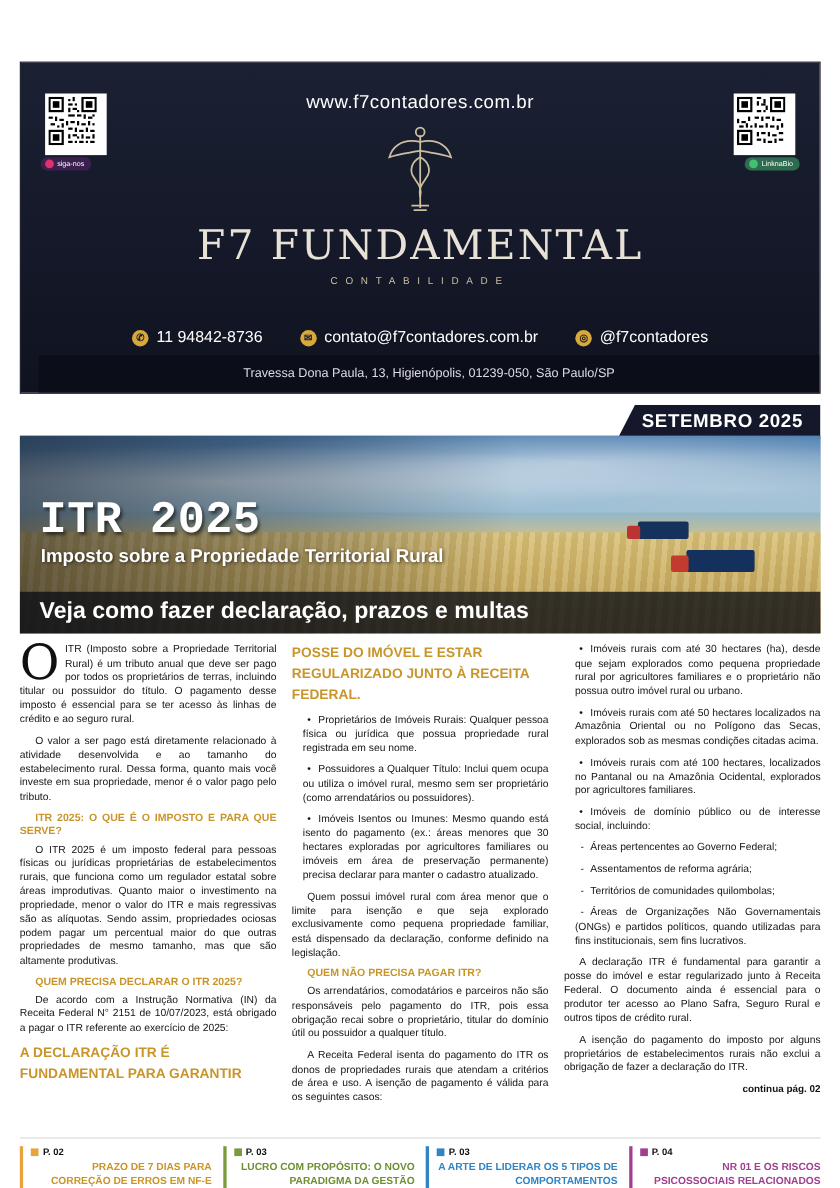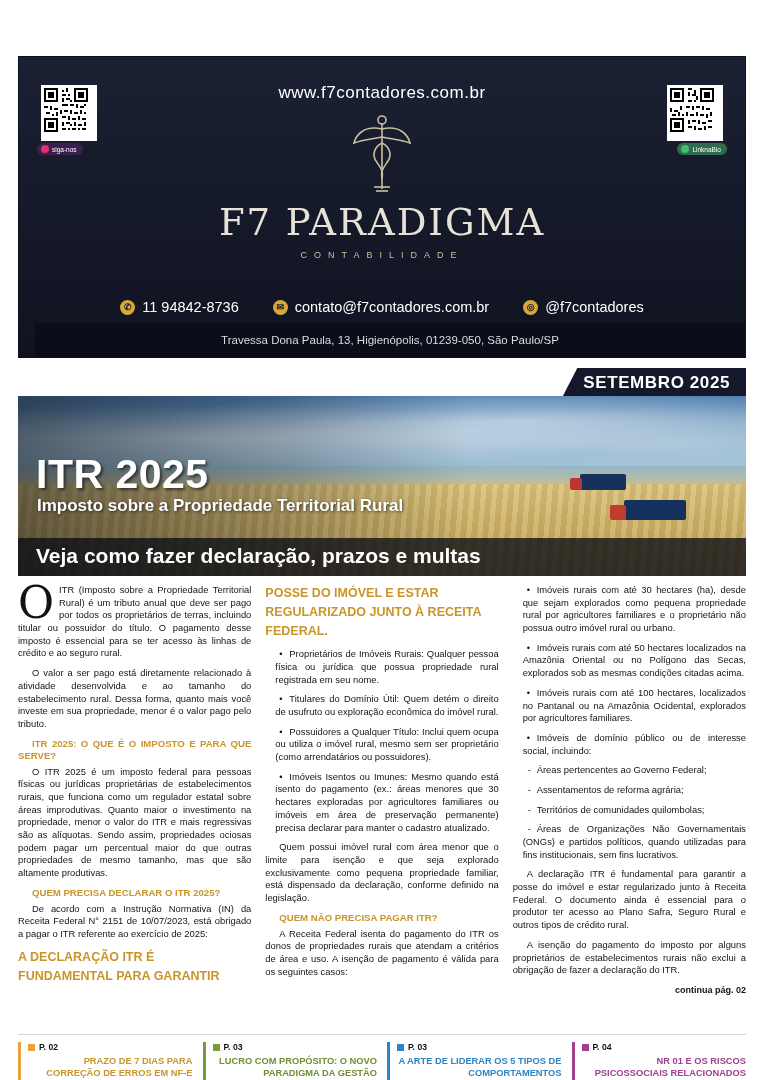--- a/index.html
+++ b/index.html
@@ -166,20 +166,21 @@
     background:linear-gradient(90deg,rgba(10,12,20,.55) 0%,rgba(10,12,20,.25) 60%,rgba(10,12,20,0) 100%);
   }
   .hero-title{
     position:absolute;left:18px;top:58px;
     color:#fff;
     font-size:41px;
     font-weight:bold;
     letter-spacing:.5px;
     text-shadow:2px 2px 3px rgba(0,0,0,.55);
     line-height:1;
+    font-family:Liberation Mono, monospace;
   }
   .hero-sub{
     position:absolute;left:19px;top:100px;
     color:#fff;
     font-size:17px;
     font-weight:bold;
     text-shadow:1px 1px 3px rgba(0,0,0,.6);
   }
   .hero-tag{
     position:absolute;left:0;right:0;bottom:0;
@@ -426,21 +427,21 @@
           <path d="M48 14 L48 80"></path>
           <path d="M48 20 C30 16 22 26 20 34 C30 30 40 30 48 28"></path>
           <path d="M48 20 C66 16 74 26 76 34 C66 30 56 30 48 28"></path>
           <path d="M48 34 C40 38 38 46 42 52 C46 58 50 62 48 70"></path>
           <path d="M48 34 C56 38 58 46 54 52 C50 58 46 62 48 70"></path>
           <circle cx="48" cy="11" r="4"></circle>
           <path d="M40 78 L56 78"></path>
           <path d="M42 82 L54 82"></path>
         </g>
       </svg>
-      <div class="logo-name">F7 PARADIGMA</div>
+      <div class="logo-name">F7 FUNDAMENTAL</div>
       <div class="logo-sub">CONTABILIDADE</div>
     </div>
 
     <div class="contact-bar">
       <div class="contact">
         <span class="cicon">✆</span>
         <span>11 94842-8736</span>
       </div>
       <div class="contact">
         <span class="cicon">✉</span>
@@ -480,25 +481,25 @@
       </p>
       <p>O valor a ser pago está diretamente relacionado à atividade desenvolvida e ao tamanho do estabelecimento rural. Dessa forma, quanto mais você investe em sua propriedade, menor é o valor pago pelo tributo.</p>
       <h3 class="sub">ITR 2025: O QUE É O IMPOSTO E PARA QUE SERVE?</h3>
       <p>O ITR 2025 é um imposto federal para pessoas físicas ou jurídicas proprietárias de estabelecimentos rurais, que funciona como um regulador estatal sobre áreas improdutivas. Quanto maior o investimento na propriedade, menor o valor do ITR e mais regressivas são as alíquotas. Sendo assim, propriedades ociosas podem pagar um percentual maior do que outras propriedades de mesmo tamanho, mas que são altamente produtivas.</p>
       <h3 class="sub">QUEM PRECISA DECLARAR O ITR 2025?</h3>
       <p>De acordo com a Instrução Normativa (IN) da Receita Federal N° 2151 de 10/07/2023, está obrigado a pagar o ITR referente ao exercício de 2025:</p>
 
       <div class="pullquote">A DECLARAÇÃO ITR É FUNDAMENTAL PARA GARANTIR POSSE DO IMÓVEL E ESTAR REGULARIZADO JUNTO À RECEITA FEDERAL.</div>
 
       <p class="bullet">Proprietários de Imóveis Rurais: Qualquer pessoa física ou jurídica que possua propriedade rural registrada em seu nome.</p>
-      <p class="bullet">Titulares do Domínio Útil: Quem detém o direito de usufruto ou exploração econômica do imóvel rural.</p>
       <p class="bullet">Possuidores a Qualquer Título: Inclui quem ocupa ou utiliza o imóvel rural, mesmo sem ser proprietário (como arrendatários ou possuidores).</p>
       <p class="bullet">Imóveis Isentos ou Imunes: Mesmo quando está isento do pagamento (ex.: áreas menores que 30 hectares exploradas por agricultores familiares ou imóveis em área de preservação permanente) precisa declarar para manter o cadastro atualizado.</p>
       <p>Quem possui imóvel rural com área menor que o limite para isenção e que seja explorado exclusivamente como pequena propriedade familiar, está dispensado da declaração, conforme definido na legislação.</p>
       <h3 class="sub">QUEM NÃO PRECISA PAGAR ITR?</h3>
+      <p>Os arrendatários, comodatários e parceiros não são responsáveis pelo pagamento do ITR, pois essa obrigação recai sobre o proprietário, titular do domínio útil ou possuidor a qualquer título.</p>
       <p>A Receita Federal isenta do pagamento do ITR os donos de propriedades rurais que atendam a critérios de área e uso. A isenção de pagamento é válida para os seguintes casos:</p>
 
       <p class="bullet">Imóveis rurais com até 30 hectares (ha), desde que sejam explorados como pequena propriedade rural por agricultores familiares e o proprietário não possua outro imóvel rural ou urbano.</p>
       <p class="bullet">Imóveis rurais com até 50 hectares localizados na Amazônia Oriental ou no Polígono das Secas, explorados sob as mesmas condições citadas acima.</p>
       <p class="bullet">Imóveis rurais com até 100 hectares, localizados no Pantanal ou na Amazônia Ocidental, explorados por agricultores familiares.</p>
       <p class="bullet">Imóveis de domínio público ou de interesse social, incluindo:</p>
       <p class="dash">Áreas pertencentes ao Governo Federal;</p>
       <p class="dash">Assentamentos de reforma agrária;</p>
       <p class="dash">Territórios de comunidades quilombolas;</p>
       <p class="dash">Áreas de Organizações Não Governamentais (ONGs) e partidos políticos, quando utilizadas para fins institucionais, sem fins lucrativos.</p>

